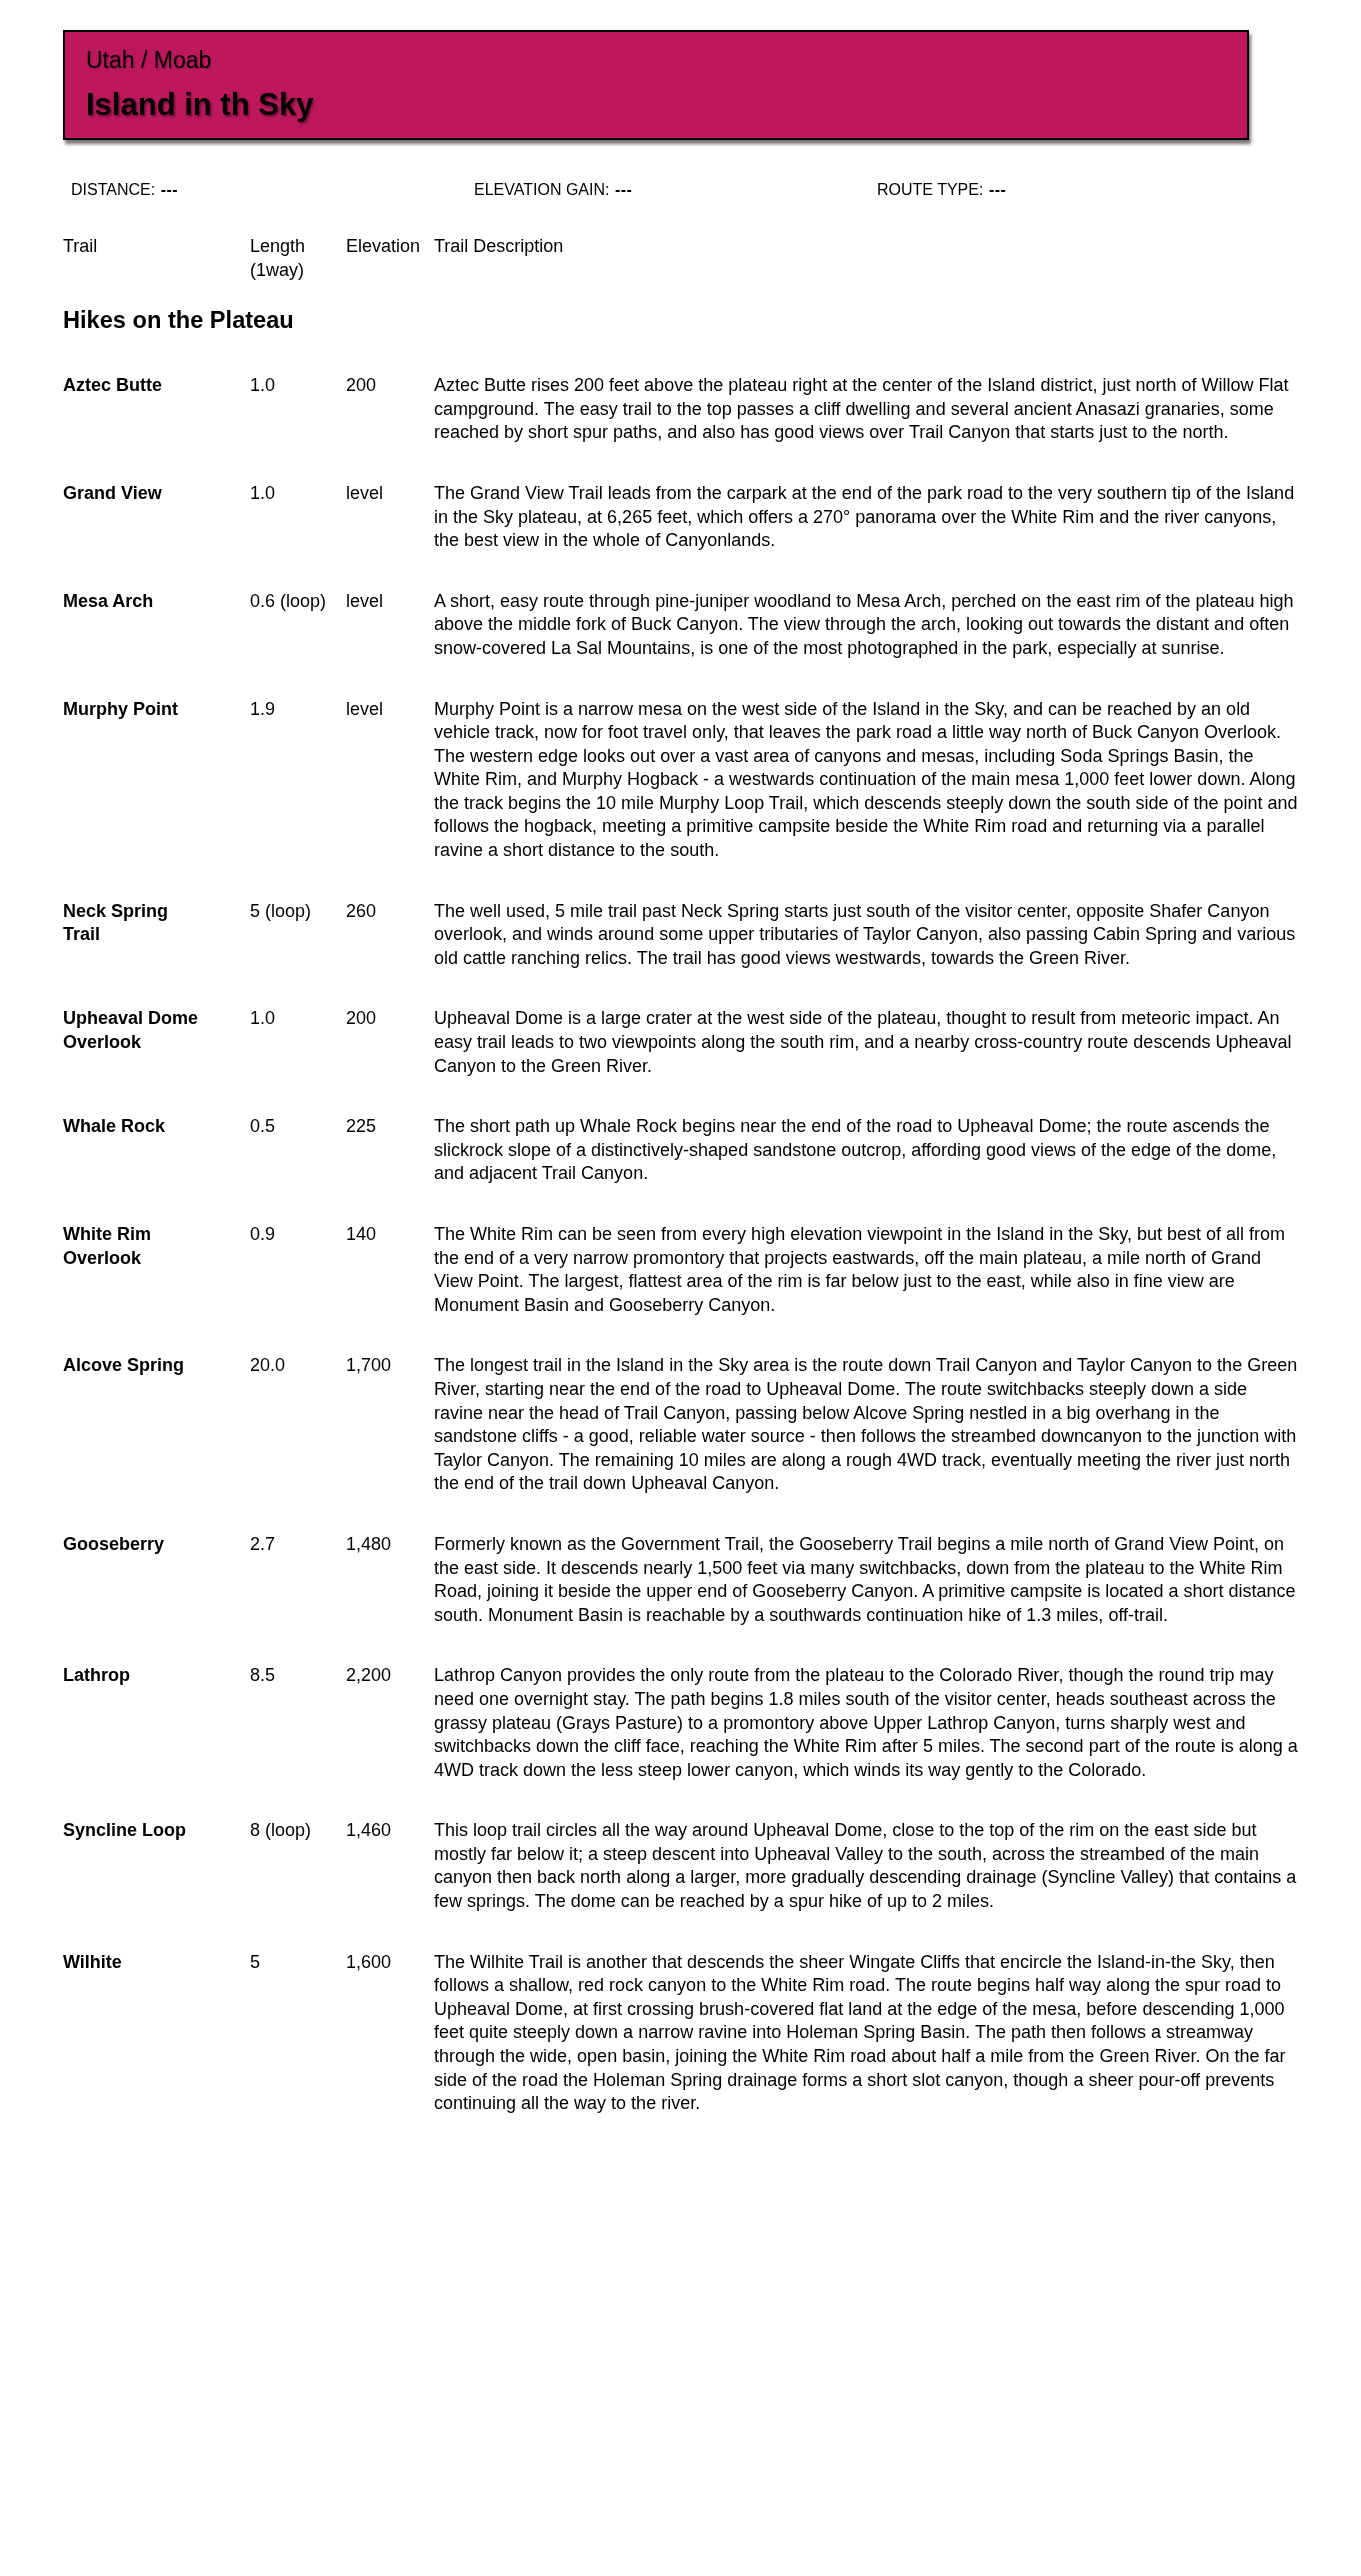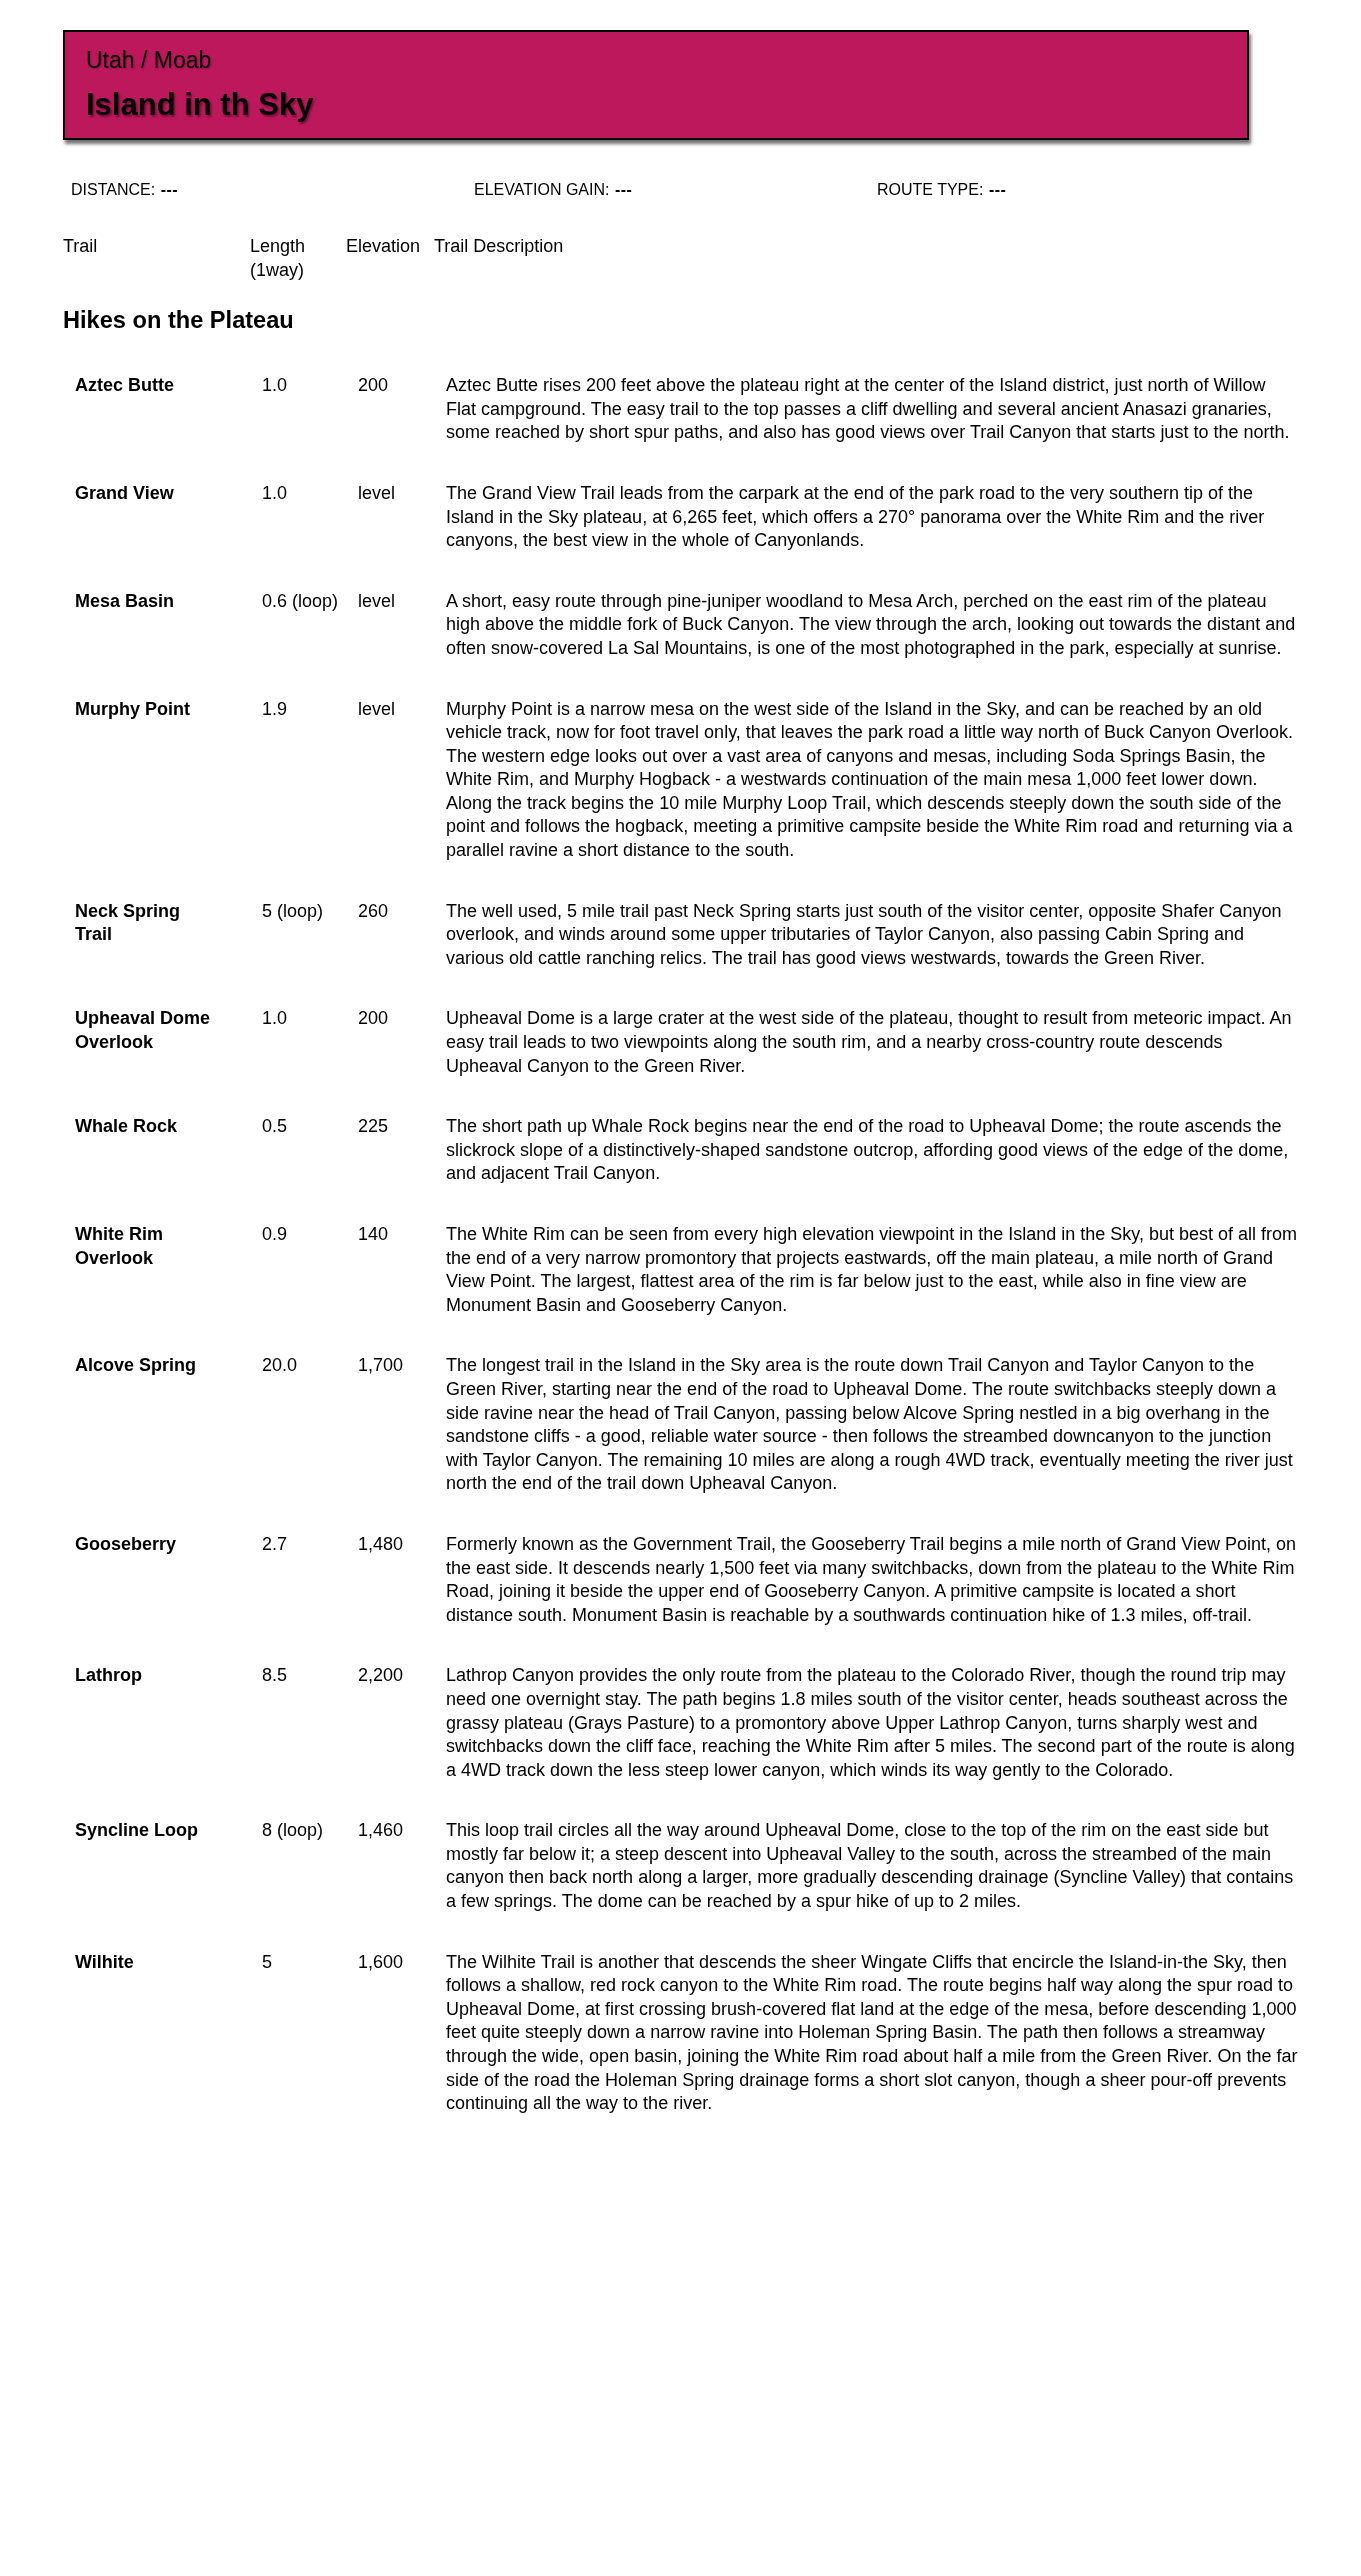--- a/index.html
+++ b/index.html
@@ -73,21 +73,21 @@
     padding-right: 44px;
   }
   .c.len { white-space: nowrap; }
   .c.desc { padding-right: 1.1px; }
   .section-heading {
     font-size: 23.6px;
     line-height: 28.6px;
     font-weight: 700;
     margin: 10px 0 40px 0;
   }
-  .trail-row { margin-bottom: 37px; margin-left: 12px; }
+  .trail-row { margin-bottom: 37px; }
 </style>
 </head>
 <body>
 
 <div class="page">
 
   <div class="header-box">
     <div class="breadcrumb">Utah / Moab</div>
     <div class="page-title">Island in th Sky</div>
   </div>
@@ -124,21 +124,21 @@
   </div>
 
   <div class="grid-row trail-row">
     <div class="c name">Grand View</div>
     <div class="c len">1.0</div>
     <div class="c elev">level</div>
     <div class="c desc">The Grand View Trail leads from the carpark at the end of the park road to the very southern tip of the Island in the Sky plateau, at 6,265 feet, which offers a 270° panorama over the White Rim and the river canyons, the best view in the whole of Canyonlands.</div>
   </div>
 
   <div class="grid-row trail-row">
-    <div class="c name">Mesa Basin</div>
+    <div class="c name">Mesa Arch</div>
     <div class="c len">0.6 (loop)</div>
     <div class="c elev">level</div>
     <div class="c desc">A short, easy route through pine-juniper woodland to Mesa Arch, perched on the east rim of the plateau high above the middle fork of Buck Canyon. The view through the arch, looking out towards the distant and often snow-covered La Sal Mountains, is one of the most photographed in the park, especially at sunrise.</div>
   </div>
 
   <div class="grid-row trail-row">
     <div class="c name">Murphy Point</div>
     <div class="c len">1.9</div>
     <div class="c elev">level</div>
     <div class="c desc">Murphy Point is a narrow mesa on the west side of the Island in the Sky, and can be reached by an old vehicle track, now for foot travel only, that leaves the park road a little way north of Buck Canyon Overlook. The western edge looks out over a vast area of canyons and mesas, including Soda Springs Basin, the White Rim, and Murphy Hogback - a westwards continuation of the main mesa 1,000 feet lower down. Along the track begins the 10 mile Murphy Loop Trail, which descends steeply down the south side of the point and follows the hogback, meeting a primitive campsite beside the White Rim road and returning via a parallel ravine a short distance to the south.</div>

